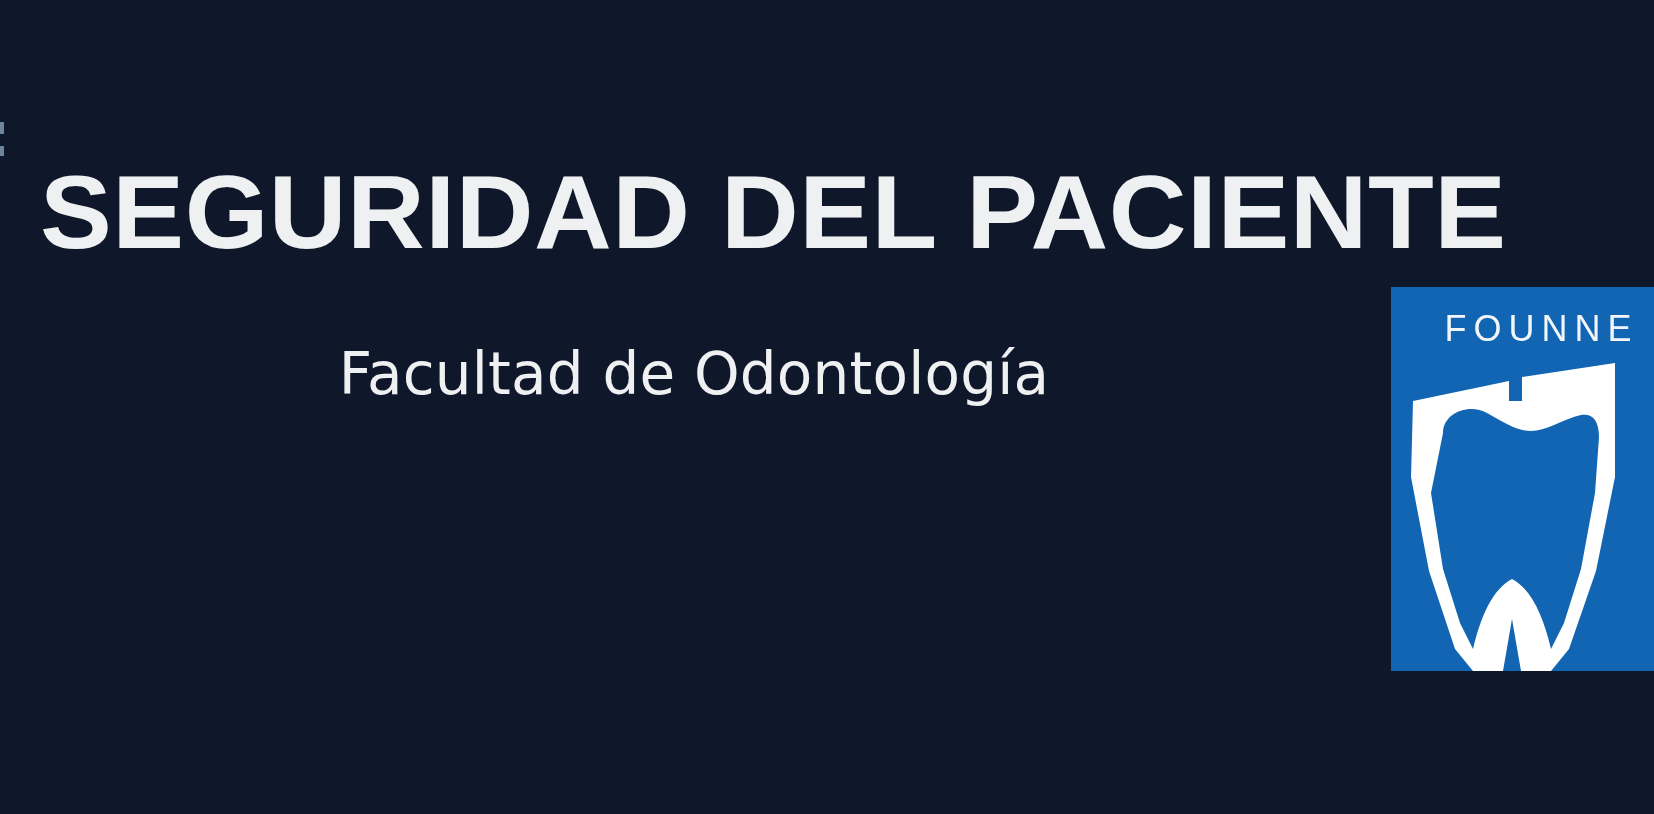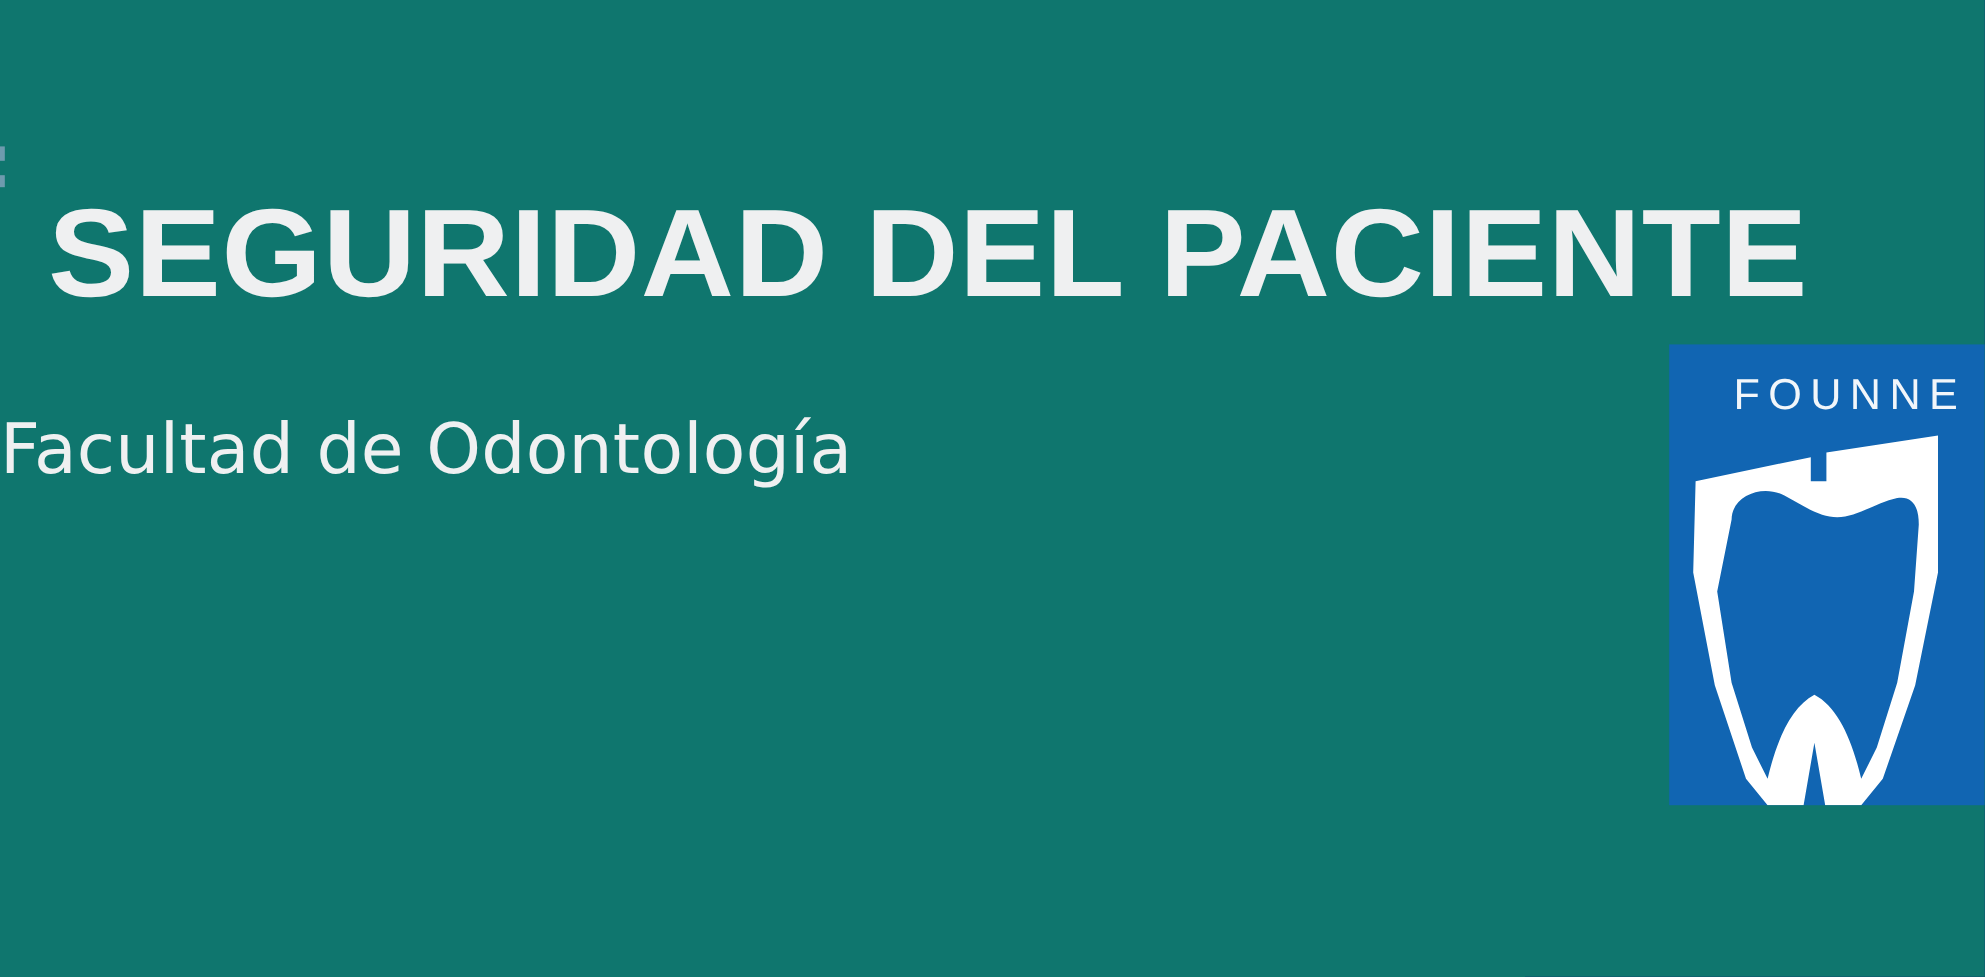--- a/index.html
+++ b/index.html
@@ -14,21 +14,21 @@
   body {
     background: #0F3D75;
     font-family: "Liberation Sans", sans-serif;
     position: relative;
   }
 
   
   #slide {
     position: absolute;
     inset: 0;
-    background: #0f766e;
+    background: #0f172a;
     overflow: hidden;
   }
 
   
   .edge-artifact {
     position: absolute;
     left: 0;
     width: 4px;
     background: #8FA8C4;
     opacity: 0.75;
@@ -59,20 +59,21 @@
     transform: scaleX(1.035);
     transform-origin: left center;
   }
 
   
   #subtitle {
     position: absolute;
     left: 0px;
     top: 330px;
     width: 1388px;
+    text-align: center;
   }
 
   #subtitle .sub-line {
     font-family: "DejaVu Sans", sans-serif;
     font-weight: 400;
     font-size: 58px;
     line-height: 88px;
     color: #EFF0F1;
     white-space: nowrap;
     letter-spacing: 0.2px;

